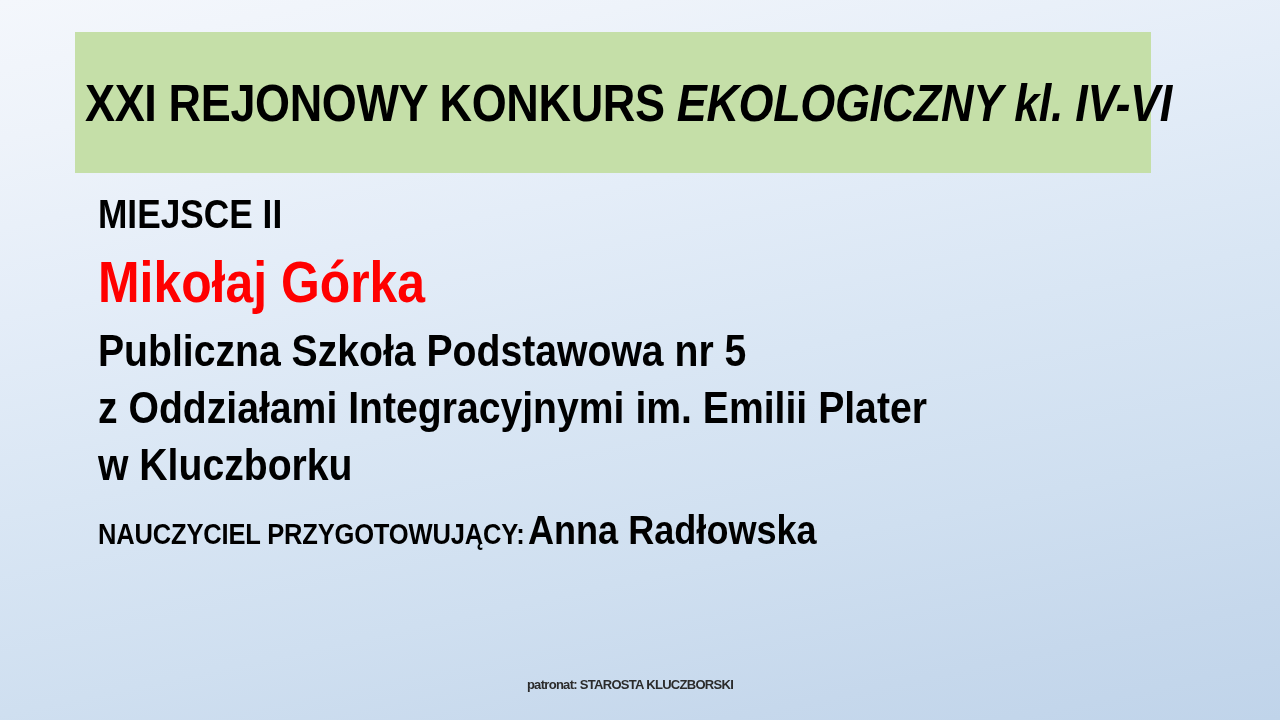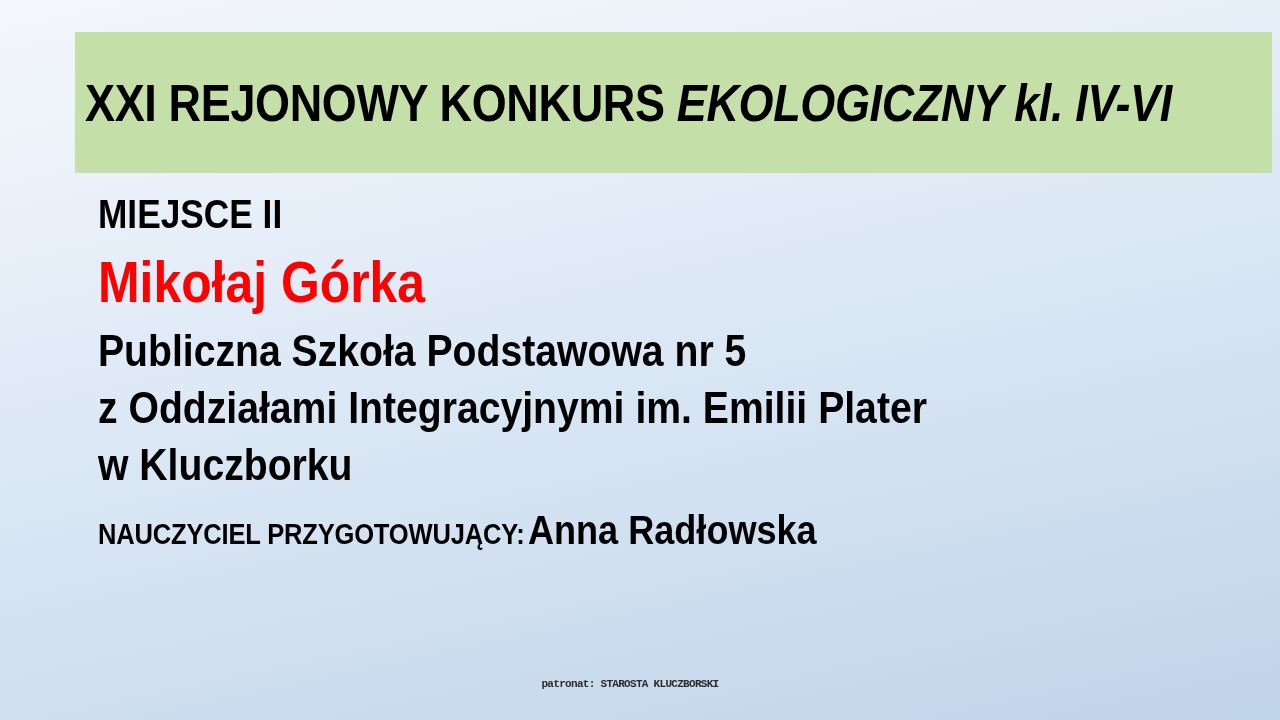--- a/index.html
+++ b/index.html
@@ -26,21 +26,21 @@
         #c6d8ec 88%,
         #c0d4ea 100%);
     overflow: hidden;
   }
 
   
   #title-banner {
     position: absolute;
     left: 75px;
     top: 32px;
-    width: 1197px;
+    width: 1076px;
     height: 141px;
     background: #c5dfa8;
     box-sizing: border-box;
   }
   #title-text {
     position: absolute;
     left: 10px;
     top: 44px;
     width: 1132px;
     white-space: nowrap;
@@ -116,23 +116,23 @@
     margin-left: 4px;
   }
 
   
   #footer-text {
     position: absolute;
     left: 0;
     top: 677px;
     width: 1260px;
     text-align: center;
-    font-family: Liberation Mono, monospace;
+    font-family: Liberation Sans, sans-serif;
     font-weight: bold;
-    font-size: 11px;
+    font-size: 13px;
     line-height: 15px;
     color: #2b2b2b;
     letter-spacing: -0.7px;
     white-space: nowrap;
   }
 </style>
 </head>
 <body>
 
 <div id="slide">

